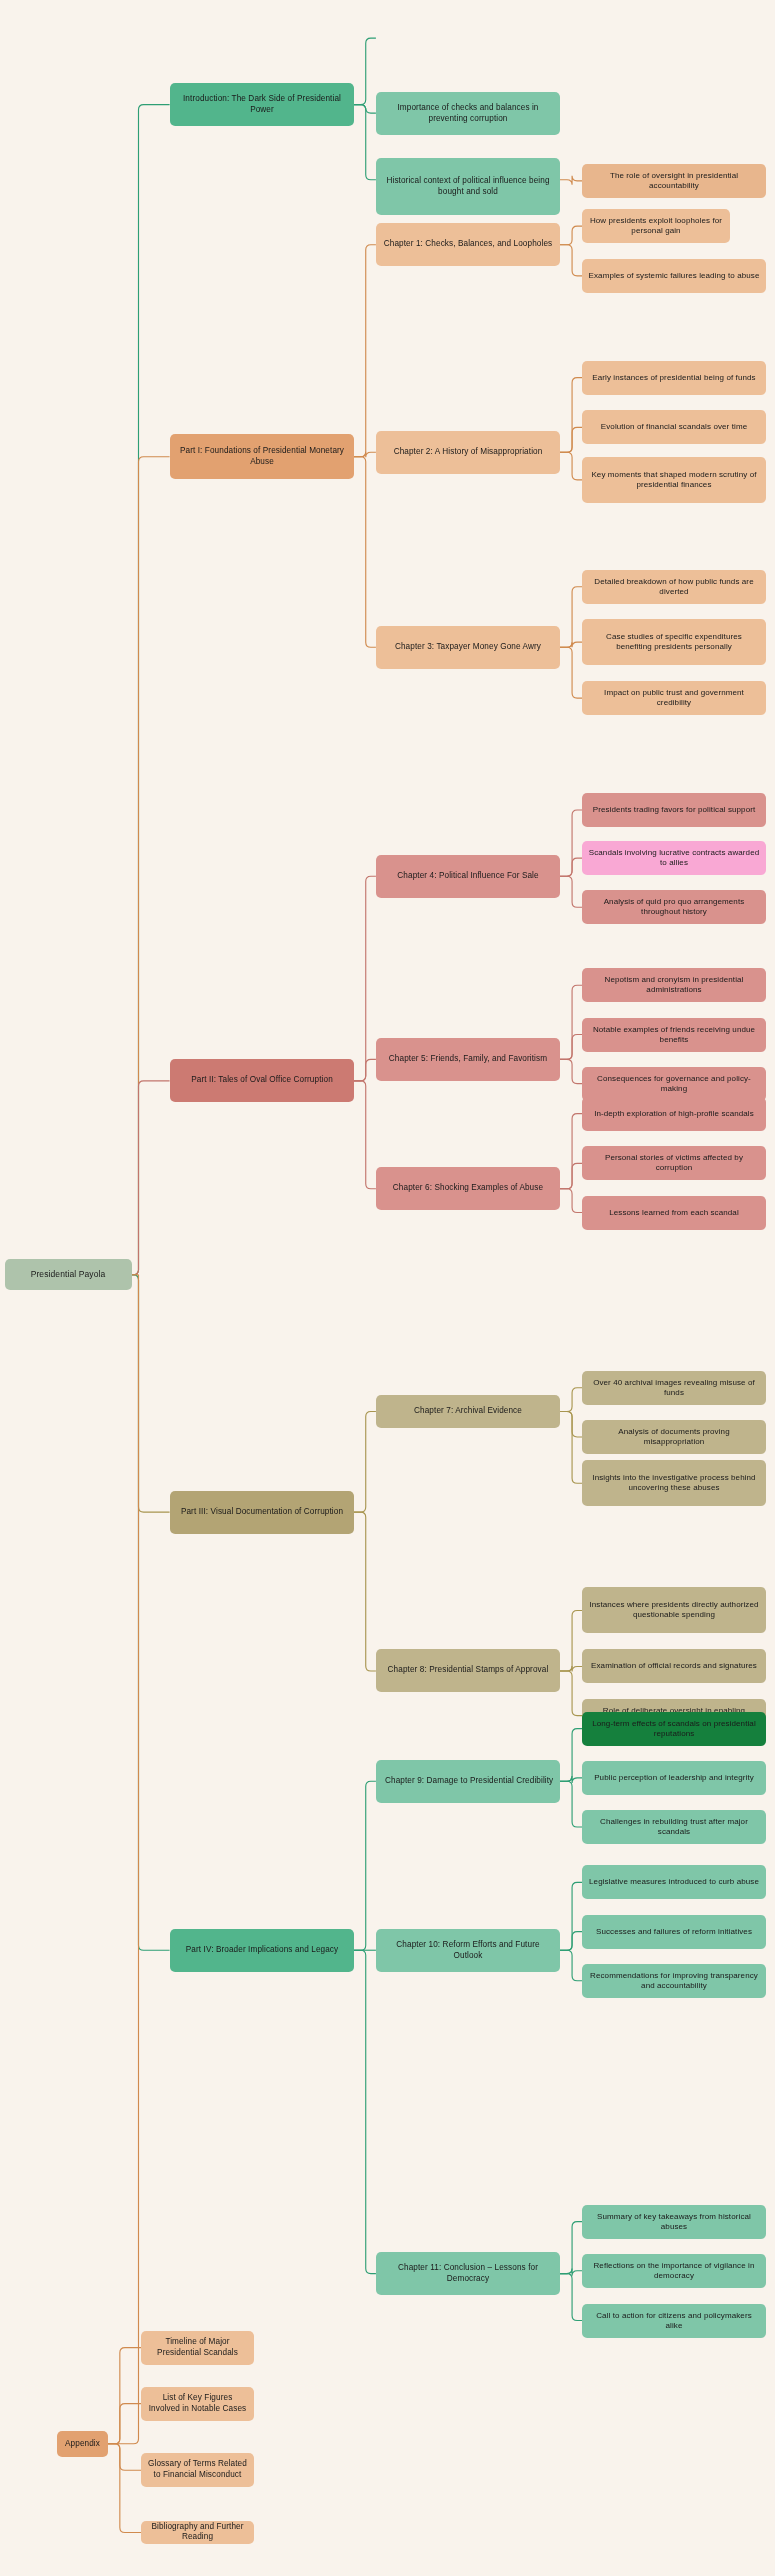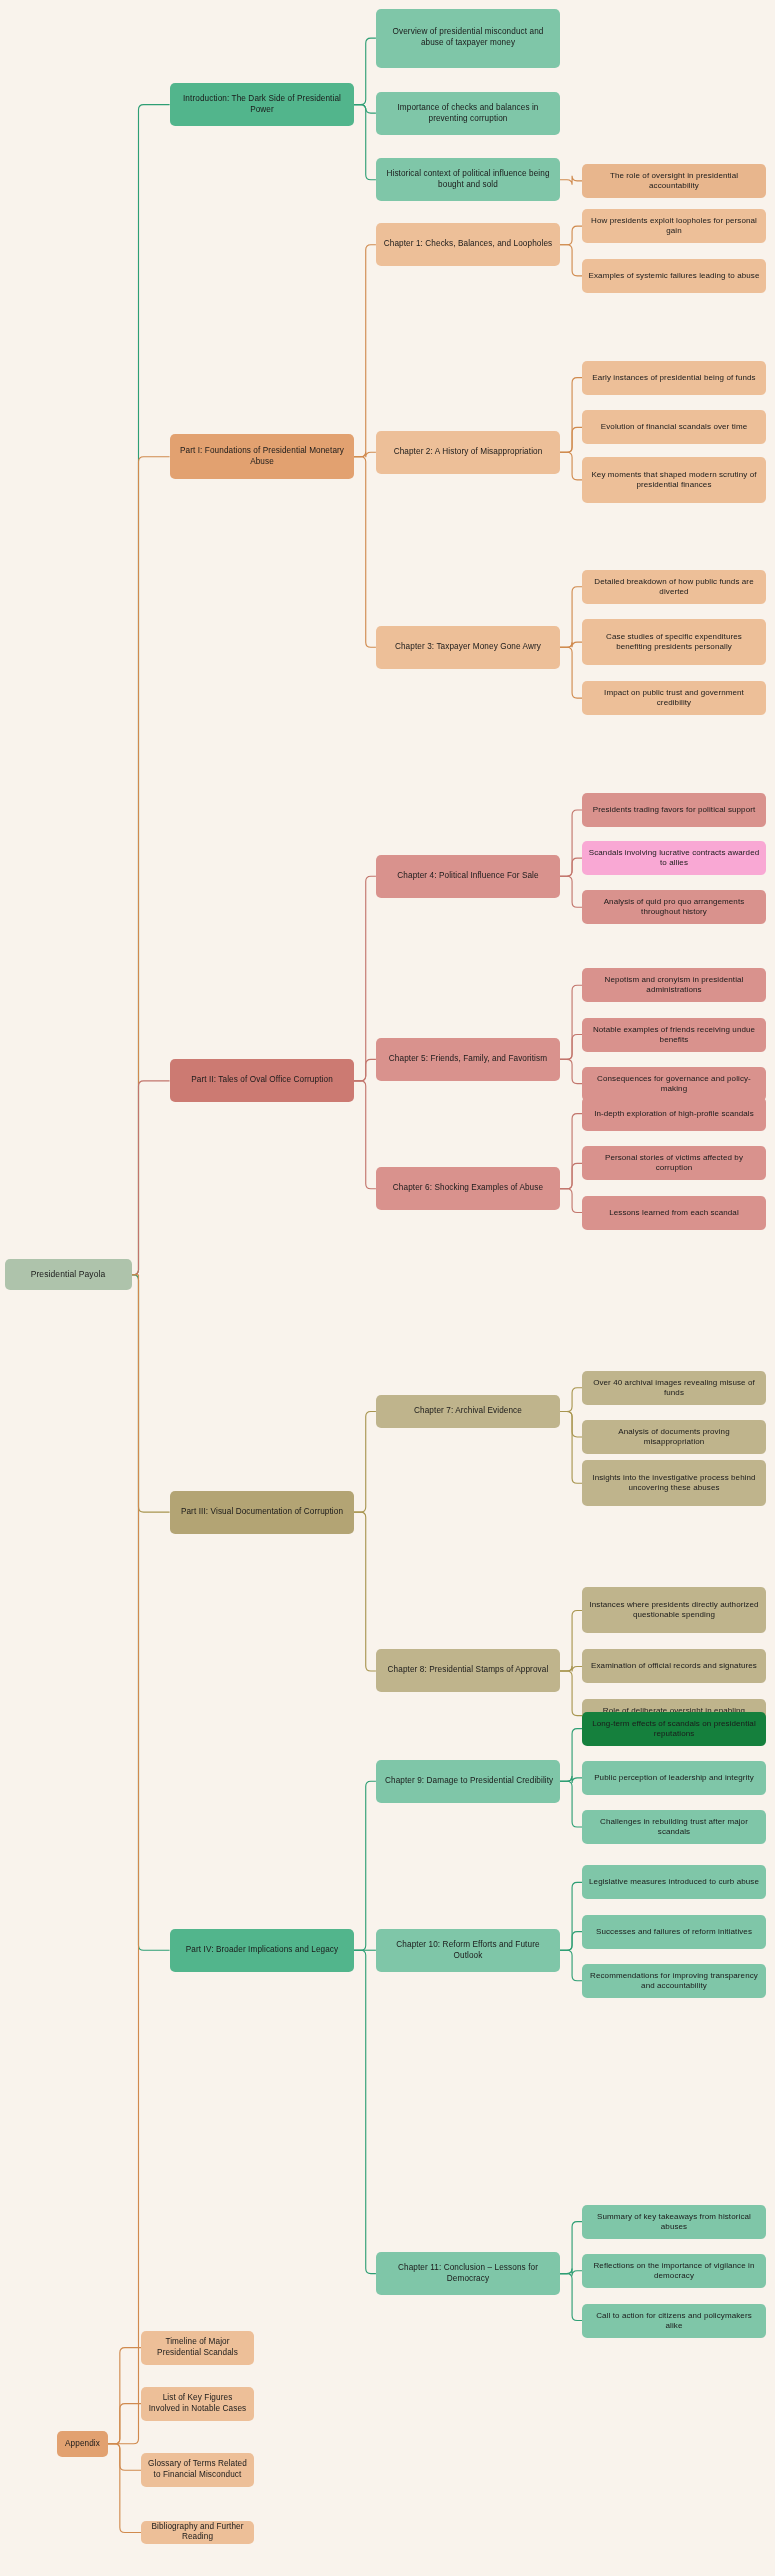--- a/index.html
+++ b/index.html
@@ -92,39 +92,36 @@
       <path d="M 190 4323 L 203 4323 Q 212 4323 212 4314 L 212 4261 Q 212 4252 221 4252 L 250 4252" stroke="#D08A4E" stroke-width="2" fill="none"></path>
       <path d="M 190 4323 L 203 4323 Q 212 4323 212 4332 L 212 4361 Q 212 4370 221 4370 L 250 4370" stroke="#D08A4E" stroke-width="2" fill="none"></path>
       <path d="M 190 4323 L 203 4323 Q 212 4323 212 4332 L 212 4471 Q 212 4480 221 4480 L 250 4480" stroke="#D08A4E" stroke-width="2" fill="none"></path>
     </svg>
 <div class="node lvl-root" style="left: 4.5px; top: 1259px; width: 127px; height: 30.5px; background: rgb(174, 195, 171);">
       <span>Presidential Payola</span>
     </div>
     <div class="node lvl-1" style="left: 170px; top: 83px; width: 184px; height: 43px; background: rgb(82, 181, 140);">
       <span>Introduction: The Dark Side of Presidential Power</span>
     </div>
-    <div class="node lvl-2" style="left: 376px; top: 8.5px; width: 184px; height: 59px; background: rgb(127, 198, 168);">
-      <span>Overview of presidential misconduct and abuse of taxpayer money</span>
-    </div>
     <div class="node lvl-2" style="left: 376px; top: 92px; width: 184px; height: 43px; background: rgb(127, 198, 168);">
       <span>Importance of checks and balances in preventing corruption</span>
     </div>
-    <div class="node lvl-2" style="left: 376px; top: 158px; width: 184px; height: 43px; background: rgb(127, 198, 168);">
+    <div class="node lvl-2" style="left: 376px; top: 158px; width: 184px; height: 57px; background: rgb(127, 198, 168);">
       <span>Historical context of political influence being bought and sold</span>
     </div>
     <div class="node lvl-3" style="left: 582px; top: 164px; width: 184px; height: 34px; background: rgb(232, 182, 141);">
       <span>The role of oversight in presidential accountability</span>
     </div>
     <div class="node lvl-1" style="left: 170px; top: 434px; width: 184px; height: 45px; background: rgb(226, 161, 112);">
       <span>Part I: Foundations of Presidential Monetary Abuse</span>
     </div>
     <div class="node lvl-2" style="left: 376px; top: 223px; width: 184px; height: 43px; background: rgb(237, 191, 152);">
       <span>Chapter 1: Checks, Balances, and Loopholes</span>
     </div>
-    <div class="node lvl-3" style="left: 582px; top: 209px; width: 184px; height: 34px; background: rgb(237, 191, 152);">
+    <div class="node lvl-3" style="left: 582px; top: 209px; width: 148px; height: 34px; background: rgb(237, 191, 152);">
       <span>How presidents exploit loopholes for personal gain</span>
     </div>
     <div class="node lvl-3" style="left: 582px; top: 259px; width: 184px; height: 34px; background: rgb(237, 191, 152);">
       <span>Examples of systemic failures leading to abuse</span>
     </div>
     <div class="node lvl-2" style="left: 376px; top: 431px; width: 184px; height: 43px; background: rgb(237, 191, 152);">
       <span>Chapter 2: A History of Misappropriation</span>
     </div>
     <div class="node lvl-3" style="left: 582px; top: 361px; width: 184px; height: 34px; background: rgb(237, 191, 152);">
       <span>Early instances of presidential being of funds</span>

